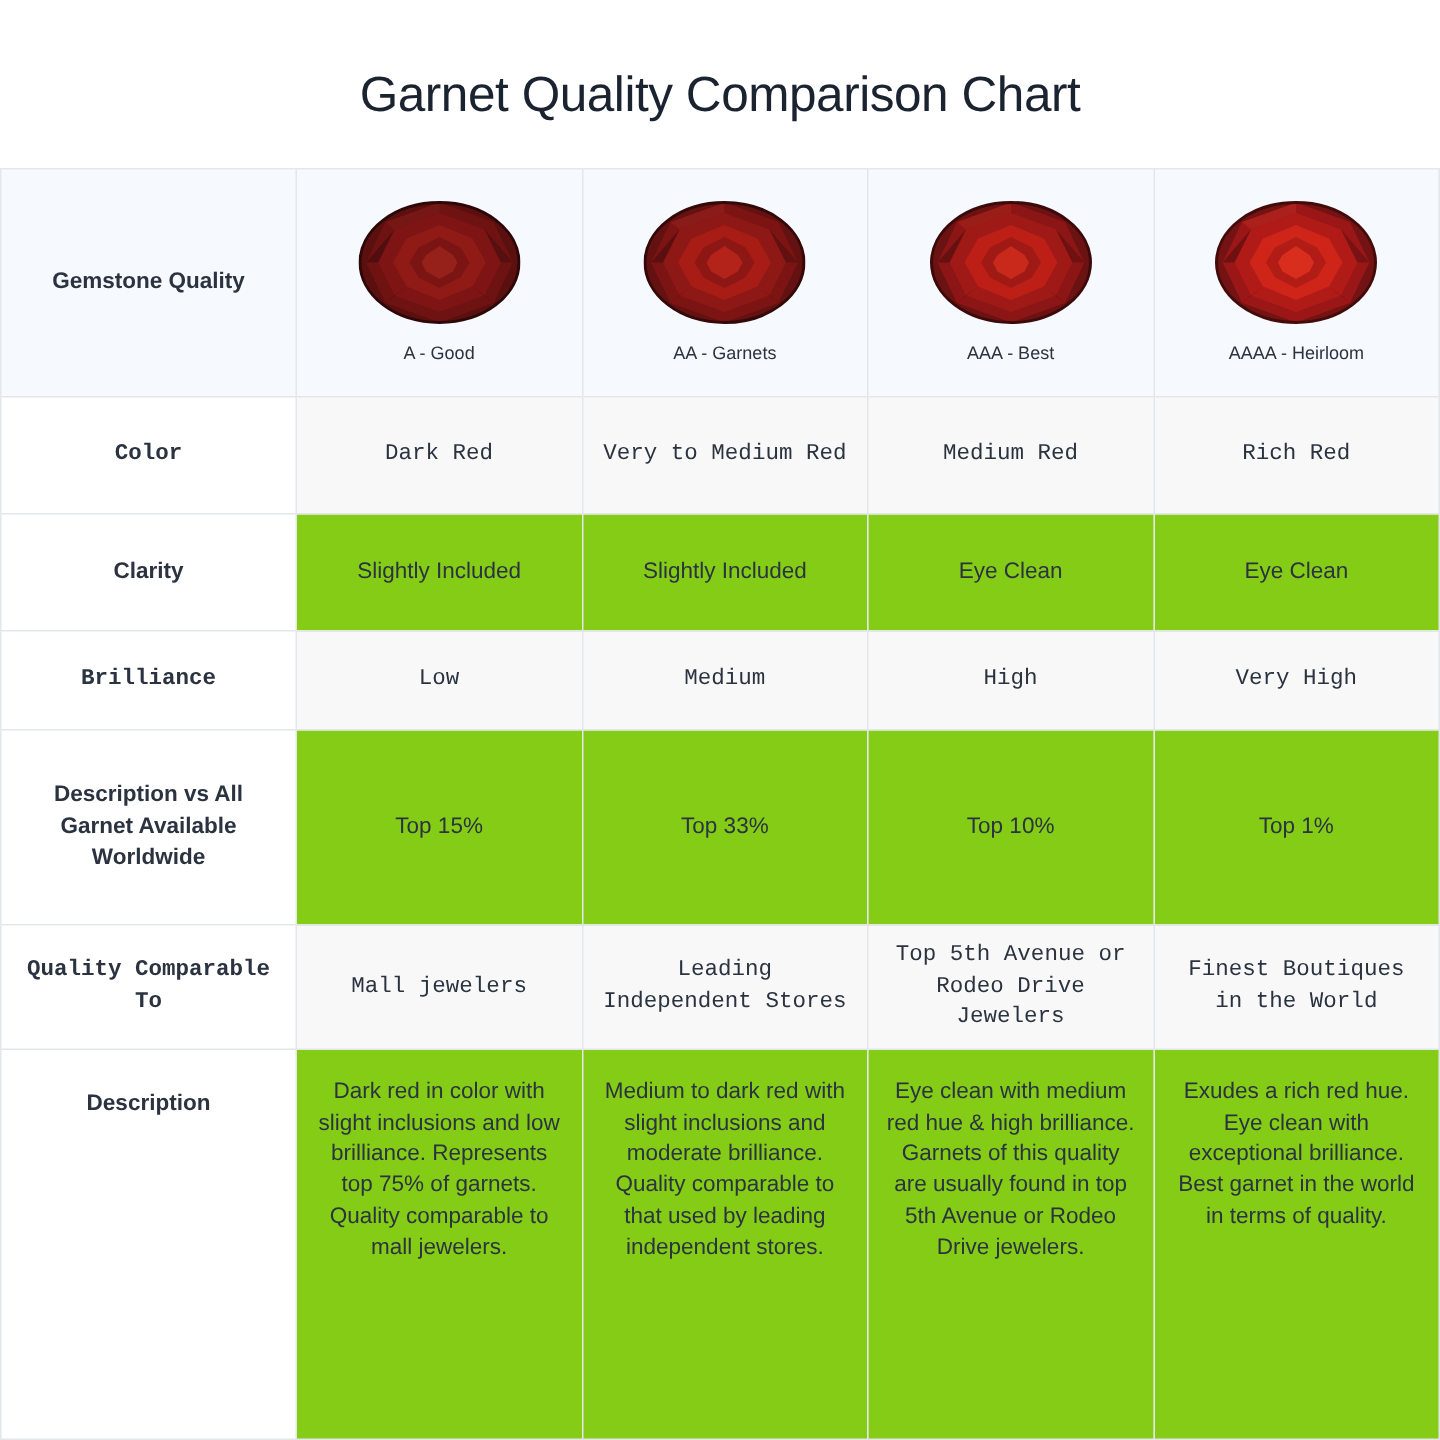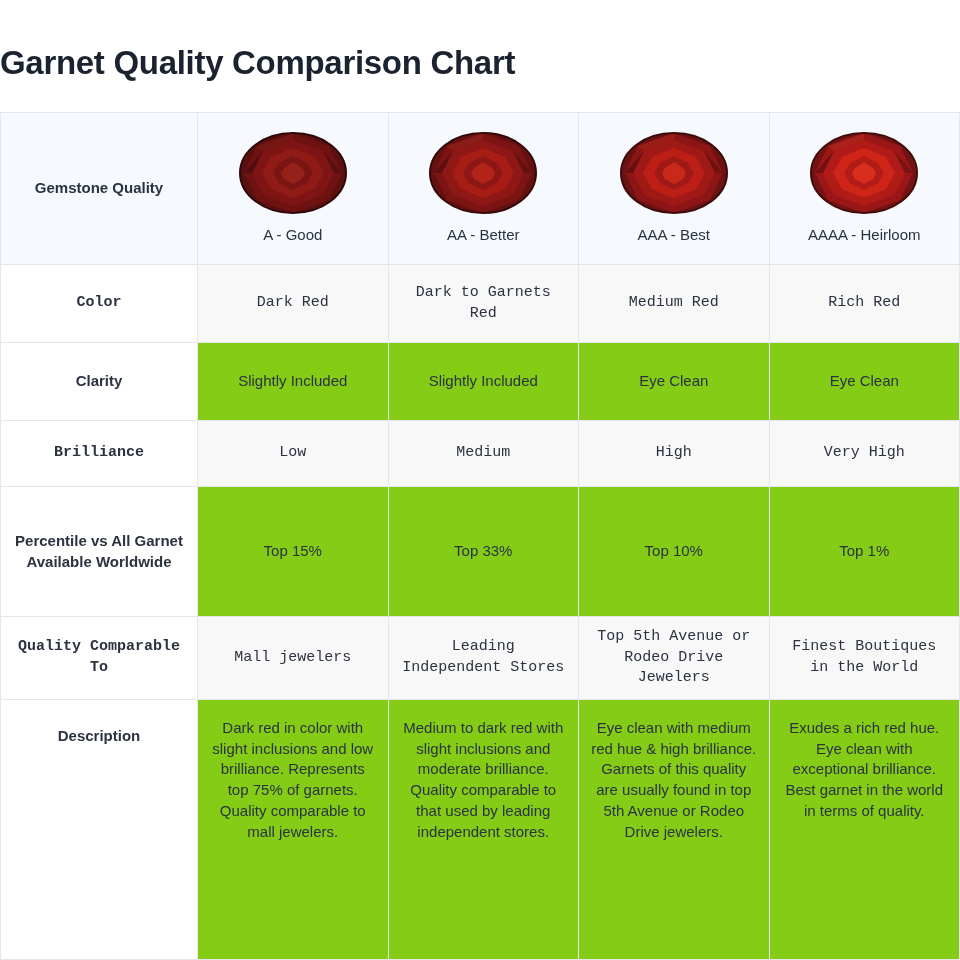--- a/index.html
+++ b/index.html
@@ -10,22 +10,23 @@
     font-family: "Liberation Sans", sans-serif;
     color: #1c2434;
     overflow: hidden;
   }
   .page {
     width: 960px;
     height: 960px;
     position: relative;
   }
   .title {
+    text-align: center;
     font-size: 33px;
-    font-weight: bold;
+    font-weight: normal;
     letter-spacing: -0.3px;
     padding-top: 44px;
     padding-bottom: 30px;
     color: #1b2330;
   }
   table.chart {
     width: 960px;
     border-collapse: collapse;
     table-layout: fixed;
     padding-left: 28px;
@@ -64,21 +65,21 @@
     justify-content: center;
     gap: 11px;
   }
   .gem {
     width: 108px;
     height: 82px;
     position: relative;
   }
   .gem svg { display: block; }
   .gem-label {
-    font-size: 15px;
+    font-size: 12px;
     color: #2b3340;
   }
   tr.color-row td { height: 78px; }
   tr.clarity-row td { height: 78px; margin-top: 24px; }
   tr.brilliance-row td { height: 66px; margin-top: 44px; }
   tr.percentile-row td { height: 130px; }
   tr.comparable-row td { height: 76px; }
   tr.description-row td { vertical-align: top; padding-top: 18px; height: 260px; margin-top: 42px; }
   tr.description-row td.rowlabel { vertical-align: top; padding-top: 26px; }
   .desc { font-size: 15px; line-height: 1.45; }
@@ -143,21 +144,21 @@
                 <polygon points="54,30 63,36 66,41 63,47 54,52 45,47 42,41 45,36" fill="#b3231a"></polygon>
                 <polygon points="5,41 24,19 13,41" fill="#520e0e" opacity="0.75"></polygon>
                 <polygon points="103,41 84,19 95,41" fill="#520e0e" opacity="0.6"></polygon>
                 <polygon points="18,68 32,57 24,63" fill="#450b0b" opacity="0.7"></polygon>
                 <polygon points="90,68 76,57 84,63" fill="#450b0b" opacity="0.7"></polygon>
                 <polygon points="54,1 54,8 24,19 18,14" fill="#95211b" opacity="0.5"></polygon>
               </g>
               <ellipse cx="54" cy="41" rx="53" ry="40" fill="none" stroke="#350909" stroke-width="2"></ellipse>
             </svg>
           </div>
-          <div class="gem-label">AA - Better</div>
+          <div class="gem-label">AA - Garnets</div>
         </div>
       </td>
 
       <td>
         <div class="gem-cell">
           <div class="gem">
             <svg width="108" height="82" viewBox="0 0 108 82">
               <defs>
                 <clipPath id="ovC">
                       <ellipse cx="54" cy="41" rx="53" ry="40"></ellipse>
@@ -209,21 +210,21 @@
             </svg>
           </div>
           <div class="gem-label">AAAA - Heirloom</div>
         </div>
       </td>
     </tr>
 
     <tr class="band-c color-row">
       <td class="rowlabel">Color</td>
       <td>Dark Red</td>
-      <td>Dark to Garnets Red</td>
+      <td>Very to Medium Red</td>
       <td>Medium Red</td>
       <td>Rich Red</td>
     </tr>
 
     <tr class="band-b clarity-row">
       <td class="rowlabel">Clarity</td>
       <td>Slightly Included</td>
       <td>Slightly Included</td>
       <td>Eye Clean</td>
       <td>Eye Clean</td>
@@ -231,21 +232,21 @@
 
     <tr class="band-c brilliance-row">
       <td class="rowlabel">Brilliance</td>
       <td>Low</td>
       <td>Medium</td>
       <td>High</td>
       <td>Very High</td>
     </tr>
 
     <tr class="band-b percentile-row">
-      <td class="rowlabel">Percentile vs All Garnet Available Worldwide</td>
+      <td class="rowlabel">Description vs All Garnet Available Worldwide</td>
       <td>Top 15%</td>
       <td>Top 33%</td>
       <td>Top 10%</td>
       <td>Top 1%</td>
     </tr>
 
     <tr class="band-c comparable-row">
       <td class="rowlabel">Quality Comparable To</td>
       <td>Mall jewelers</td>
       <td>Leading Independent Stores</td>

